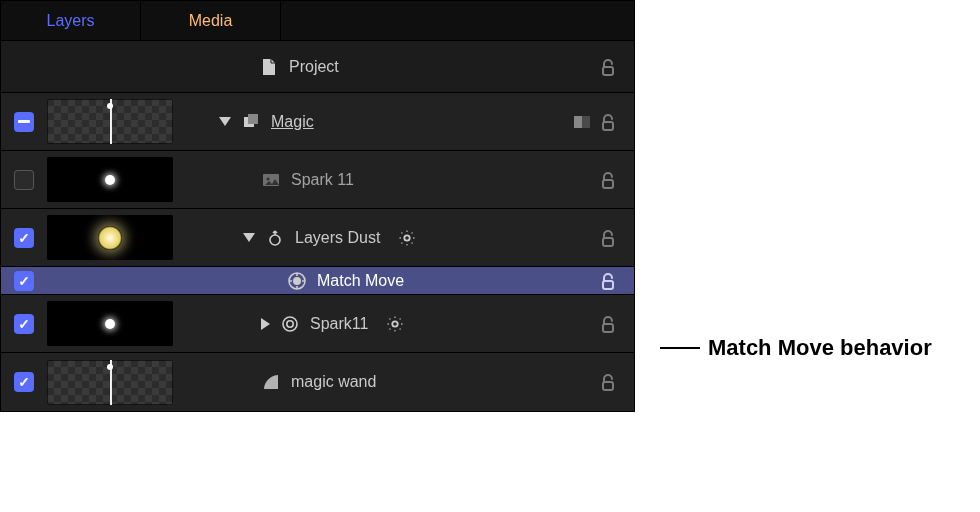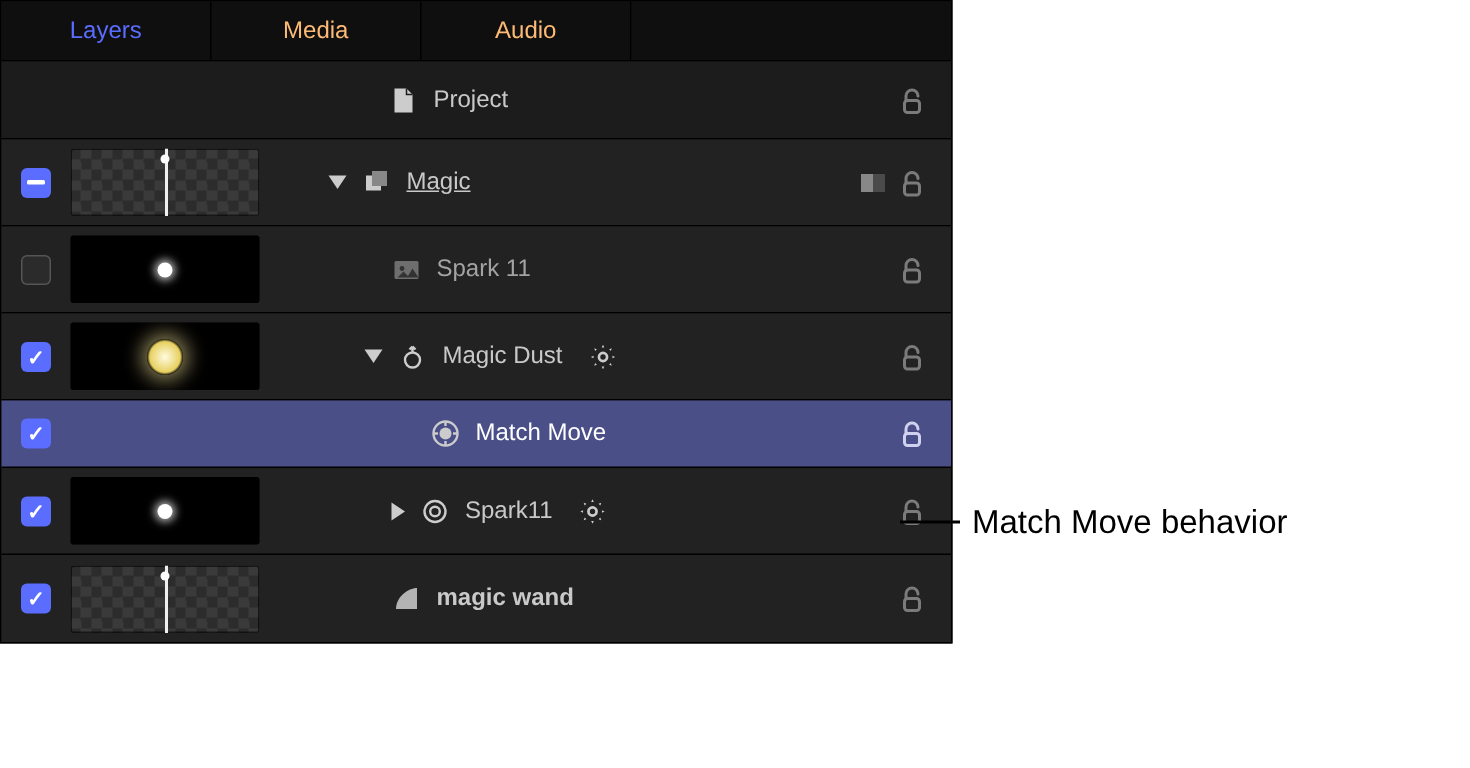--- a/index.html
+++ b/index.html
@@ -133,44 +133,44 @@
     padding-right: 16px;
     color:#7b7b7b;
   }
   .lock svg, .gear svg, .group-badge svg, .type-icon svg { display:block; }
   .lock { width:20px; height:20px; }
   .row.sel .right-col { color:#cfd1ee; }
   .group-badge { width:20px; height:20px; color:#888; }
   
   .callout {
     position:absolute;
-    left: 600px;
+    left: 660px;
     top: 335px;
     display:flex;
     align-items:center;
+    font-weight:bold;
   }
   .callout-line {
     width: 40px; height: 2px; background:#000;
   }
   .callout-text {
     font-size: 22px;
     color:#000;
     margin-left: 8px;
     white-space: nowrap;
   }
 </style>
 </head>
 <body>
 
 <div class="panel">
 
   <div class="tabs">
     <div class="tab active">Layers</div>
     <div class="tab">Media</div>
-    <div class="tab">Audio</div>
     <div class="tabs-filler"></div>
   </div>
 
   <div class="row dark" style="height:52px;">
     <div class="check-col"></div>
     <div class="thumb-col"></div>
     <div class="content-col">
       <span class="indent" style="width:58px;"></span>
       <span class="type-icon">
         <svg viewBox="0 0 20 20" fill="currentColor">
@@ -269,39 +269,39 @@
     </div>
     <div class="content-col">
       <span class="indent" style="width:42px;"></span>
       <span class="disclose down"></span>
       <span class="type-icon">
         <svg viewBox="0 0 20 20" stroke="currentColor" fill="none" stroke-width="1.6">
             <circle cx="10" cy="12" r="5"></circle>
             <path d="M10 7V3m0 0l-2 2m2-2l2 2"></path>
           </svg>
       </span>
-      <span class="label">Magic Dust</span>
+      <span class="label">Layers Dust</span>
       <span class="gear">
         <svg viewBox="0 0 20 20" fill="currentColor">
             <path d="M10 6a4 4 0 100 8 4 4 0 000-8zm0 6a2 2 0 110-4 2 2 0 010 4z"></path>
             <path d="M10 1l1 2h-2zM10 19l-1-2h2zM1 10l2-1v2zM19 10l-2 1v-2zM3.5 3.5l2 .7-1.3 1.3zM16.5 16.5l-2-.7 1.3-1.3zM16.5 3.5l-.7 2-1.3-1.3zM3.5 16.5l.7-2 1.3 1.3z"></path>
           </svg>
       </span>
     </div>
     <div class="right-col">
       <span class="lock">
         <svg viewBox="0 0 20 20" fill="none" stroke="currentColor" stroke-width="2">
             <path d="M6 10V7a4 4 0 018 0" stroke-linecap="round"></path>
             <rect x="5" y="10" width="10" height="8" rx="2"></rect>
           </svg>
       </span>
     </div>
   </div>
 
-  <div class="row sel" style="height:45px;">
+  <div class="row sel" style="height:28px;">
     <div class="check-col">
       <span class="checkbox check"></span>
     </div>
     <div class="thumb-col"></div>
     <div class="content-col">
       <span class="indent" style="width:86px;"></span>
       <span class="type-icon">
         <svg viewBox="0 0 20 20" fill="none" stroke="currentColor" stroke-width="1.6">
             <circle cx="10" cy="10" r="8"></circle>
             <path d="M10 6a4 4 0 100 8 4 4 0 000-8z" fill="currentColor" stroke="none"></path>
@@ -349,21 +349,21 @@
     <div class="right-col">
       <span class="lock">
         <svg viewBox="0 0 20 20" fill="none" stroke="currentColor" stroke-width="2">
             <path d="M6 10V7a4 4 0 018 0" stroke-linecap="round"></path>
             <rect x="5" y="10" width="10" height="8" rx="2"></rect>
           </svg>
       </span>
     </div>
   </div>
 
-  <div class="row" style="border-bottom:none;font-weight:bold;">
+  <div class="row" style="border-bottom:none;">
     <div class="check-col">
       <span class="checkbox check"></span>
     </div>
     <div class="thumb-col">
       <div class="thumb">
         <div class="vline"></div>
           <div class="vdot"></div>
       </div>
     </div>
     <div class="content-col">

